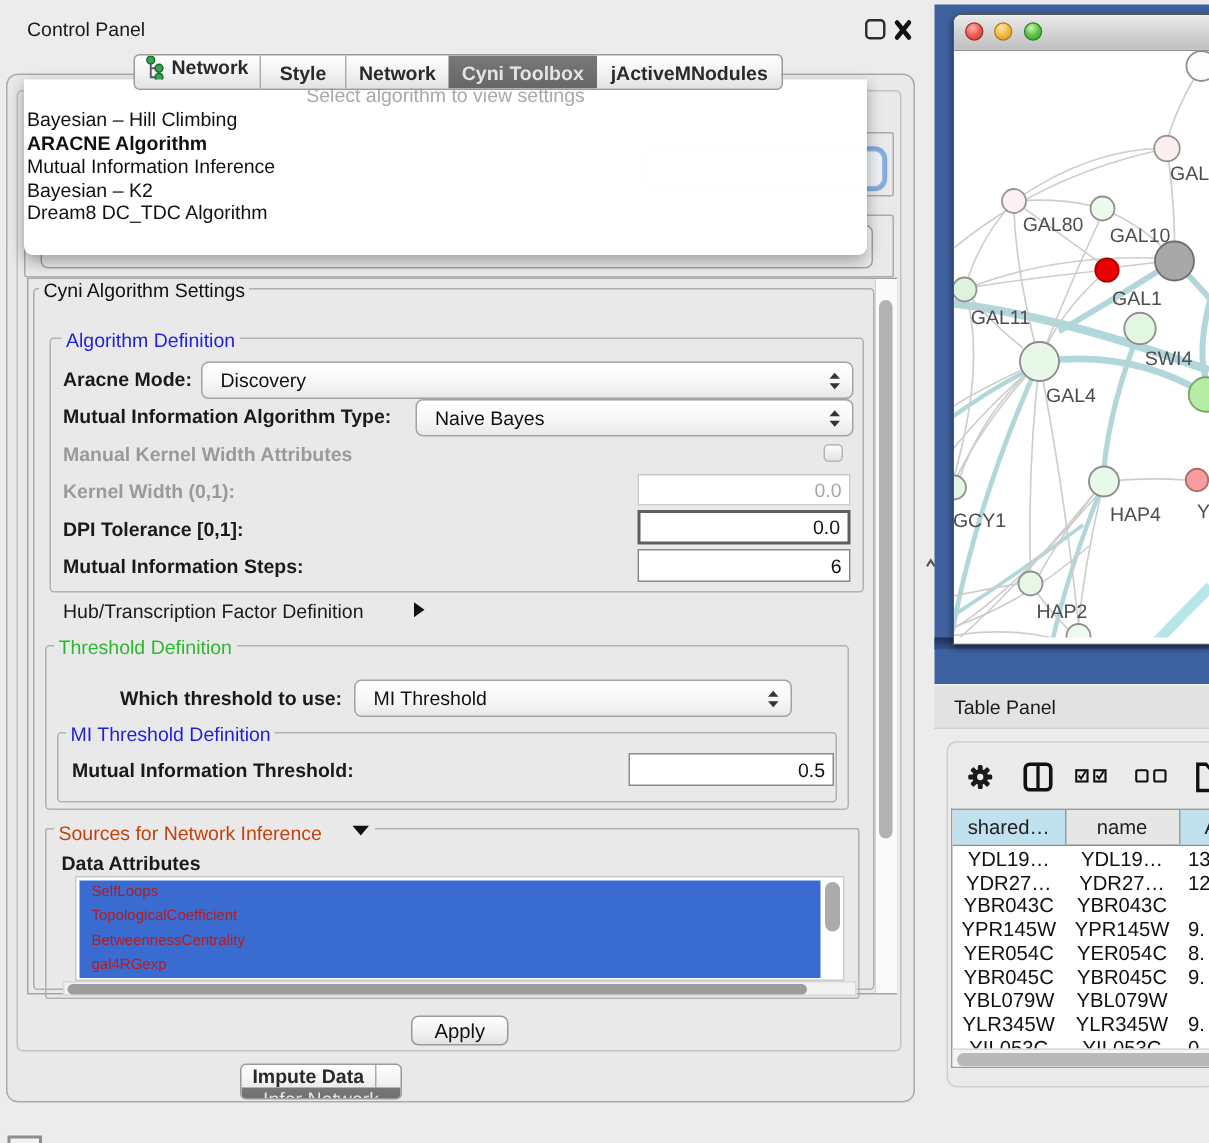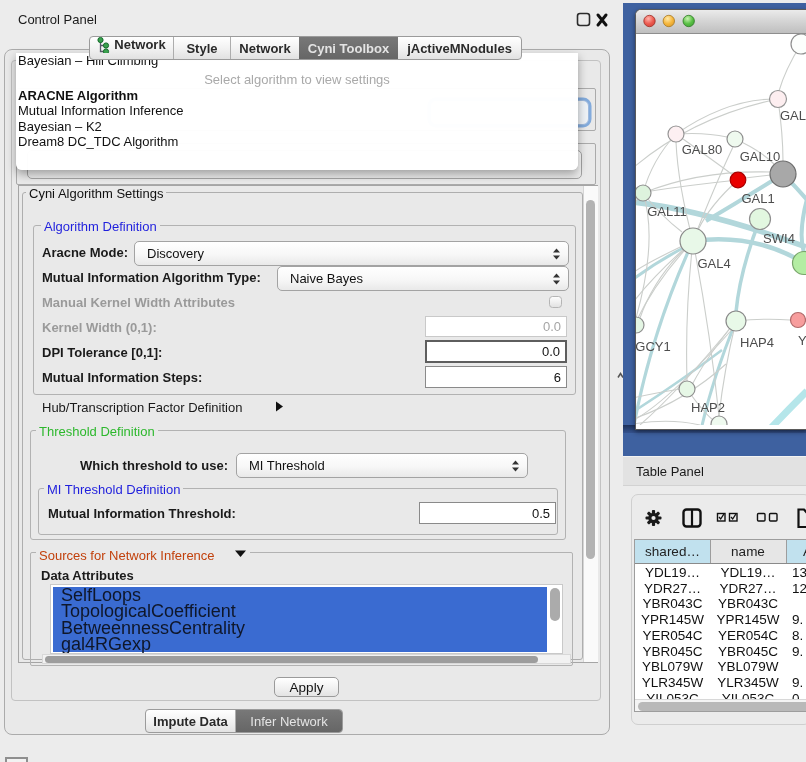--- a/index.html
+++ b/index.html
@@ -44,22 +44,22 @@
   <div style="display:flex;align-items:center;justify-content:center;width:99px;box-sizing:border-box;background:linear-gradient(#787878,#666666);color:#e4e4e4;">Cyni Toolbox</div>
   <div style="display:flex;align-items:center;justify-content:center;width:123px;box-sizing:border-box;">jActiveMNodules</div>
 </div>
 
 <div class="abs" style="left:16px;top:88px;width:580px;height:43px;border:1px solid #aaa;border-radius:2px;box-sizing:border-box;"></div>
 <div class="abs" style="left:16px;top:143px;width:580px;height:42px;border:1px solid #aaa;border-radius:2px;box-sizing:border-box;"></div>
 <div class="abs" style="left:430px;top:100px;width:157px;height:23px;border-radius:6px;background:#eef2f6;border:1px solid #9db9dd;box-shadow:0 0 0 2.5px rgba(96,150,215,0.75);"></div>
 <div class="combo" style="left:27px;top:150px;width:553px;height:27px;"></div>
 
 <div class="abs" id="popup" style="left:16px;top:53px;width:562px;height:117px;background:rgba(255,255,255,0.98);border-radius:0 0 6px 6px;box-shadow:0 4px 10px rgba(0,0,0,0.35);font-size:13px;color:#111;">
+  <div style="height:16px;padding-top:3px;text-align:center;color:#a9a9a9;line-height:16px;">Select algorithm to view settings</div>
   <div style="height:15.5px;line-height:15.5px;padding-left:2px;">Bayesian – Hill Climbing</div>
-  <div style="height:16px;padding-top:3px;text-align:center;color:#a9a9a9;line-height:16px;">Select algorithm to view settings</div>
   <div style="height:15.5px;line-height:15.5px;padding-left:2px;font-weight:bold;">ARACNE Algorithm</div>
   <div style="height:15.5px;line-height:15.5px;padding-left:2px;">Mutual Information Inference</div>
   <div style="height:15.5px;line-height:15.5px;padding-left:2px;">Bayesian – K2</div>
   <div style="height:15.5px;line-height:15.5px;padding-left:2px;">Dream8 DC_TDC Algorithm</div>
 </div>
 
 <div class="abs" style="left:18px;top:185px;width:580px;height:478px;border:1px solid #a5a5a5;background:#e9e9e9;box-sizing:border-box;"></div>
 
 <div class="abs" style="left:583px;top:186px;width:14px;height:476px;background:#fafafa;border-left:1px solid #d5d5d5;"></div>
 <div class="abs" style="left:585.5px;top:200px;width:9px;height:359px;background:#b3b3b3;border-radius:5px;"></div>
@@ -127,31 +127,31 @@
 
 <div class="gbox" style="left:30px;top:552px;width:541px;height:112px;border-radius:2px;"></div>
 <div class="gtitle" style="left:36px;top:546px;color:#c2410c;">Sources for Network Inference <span style="display:inline-block;vertical-align:2px;margin-left:16px;"><svg width="13" height="9" viewBox="0 0 13 9">
           <path d="M1 1.5 L12 1.5 L6.5 8 Z" fill="#111"></path>
         </svg></span></div>
 
 <div class="lbl bold" style="left:41px;top:568px;">Data Attributes</div>
 
 <div class="abs" style="left:50px;top:584px;width:513px;height:70px;background:#ffffff;border:1px solid #c9c9c9;box-sizing:border-box;overflow:hidden;">
   <div style="position:absolute;left:2px;top:2px;width:494px;height:65px;background:#3a6bd1;"></div>
-  <div style="position:absolute;left:10px;top:2px;color:#0f172a;font-size:18px;line-height:16.3px;">SelfLoops<br>TopologicalCoefficient<br>BetweennessCentrality<br>gal4RGexp</div>
+  <div style="position:absolute;left:10px;top:2px;color:#b91c1c;font-size:10px;line-height:16.3px;">SelfLoops<br>TopologicalCoefficient<br>BetweennessCentrality<br>gal4RGexp</div>
   <div style="position:absolute;right:2px;top:3px;width:10px;height:33px;background:#ababab;border-radius:5px;"></div>
 </div>
 
 <div class="abs" style="left:42px;top:654px;width:529px;height:10px;background:#f2f2f2;border:1px solid #d8d8d8;box-sizing:border-box;"></div>
 <div class="abs" style="left:45px;top:655.5px;width:493px;height:7px;background:#9d9d9d;border-radius:4px;"></div>
 </div>
 
 <div class="abs" style="left:274px;top:677px;width:63px;height:18px;border:1px solid #9a9a9a;border-radius:5px;background:linear-gradient(#ffffff,#f2f2f2 50%,#e3e3e3);display:flex;align-items:center;justify-content:center;font-size:13.5px;color:#111;">Apply</div>
 
-<div class="abs" id="bottabs" style="left:145px;top:709px;height:22px;display:flex;border:1px solid #9b9b9b;border-radius:4px;background:linear-gradient(#ffffff,#f1f1f1 55%,#e2e2e2);overflow:hidden;font-size:13px;font-weight:bold;color:#2a2a2a;">
+<div class="abs" id="bottabs" style="left:160px;top:709px;height:22px;display:flex;border:1px solid #9b9b9b;border-radius:4px;background:linear-gradient(#ffffff,#f1f1f1 55%,#e2e2e2);overflow:hidden;font-size:13px;font-weight:bold;color:#2a2a2a;flex-direction:column;">
   <div style="display:flex;align-items:center;justify-content:center;width:90px;border-right:1px solid #adadad;box-sizing:border-box;">Impute Data</div>
   <div style="display:flex;align-items:center;justify-content:center;width:106px;box-sizing:border-box;background:linear-gradient(#787878,#666666);color:#e4e4e4;font-weight:normal;">Infer Network</div>
 </div>
 
 <div class="abs" style="left:5px;top:757px;width:19px;height:14px;border:2px solid #8f8f8f;background:#f2f2f2;"></div>
 
 <svg class="abs" style="left:617px;top:372px;" width="7" height="7" viewBox="0 0 7 7">
     <path d="M1 5.5 L3.5 1.5 L6 5.5" fill="none" stroke="#555" stroke-width="1.5"></path>
   </svg>
 

